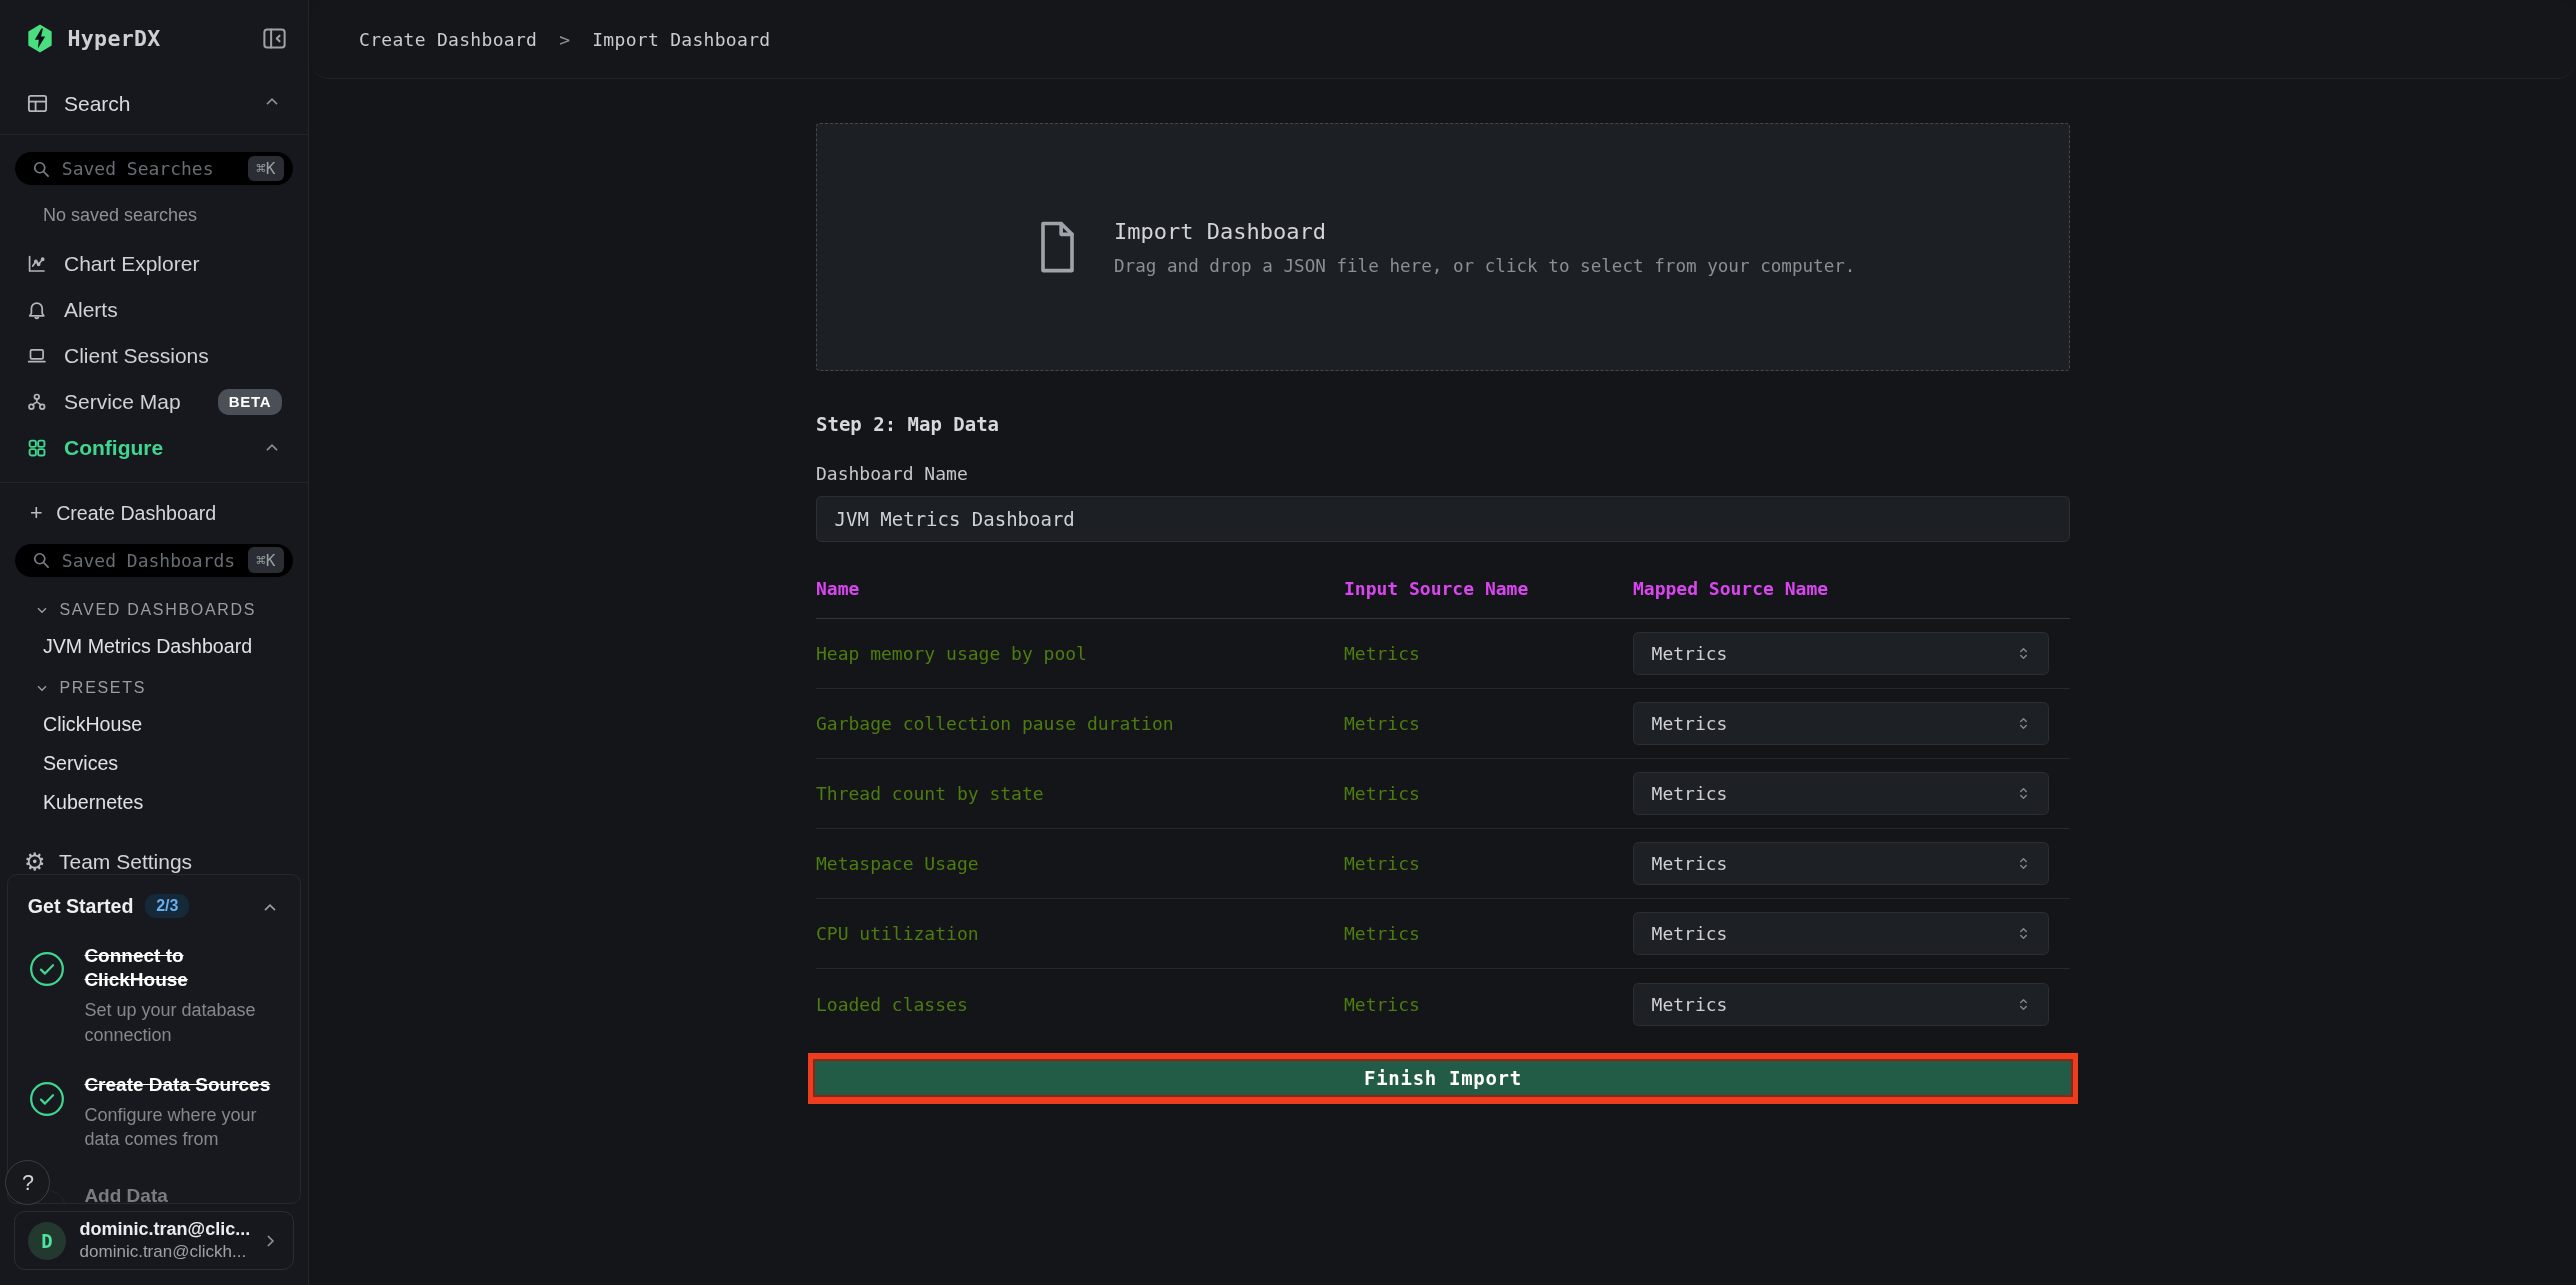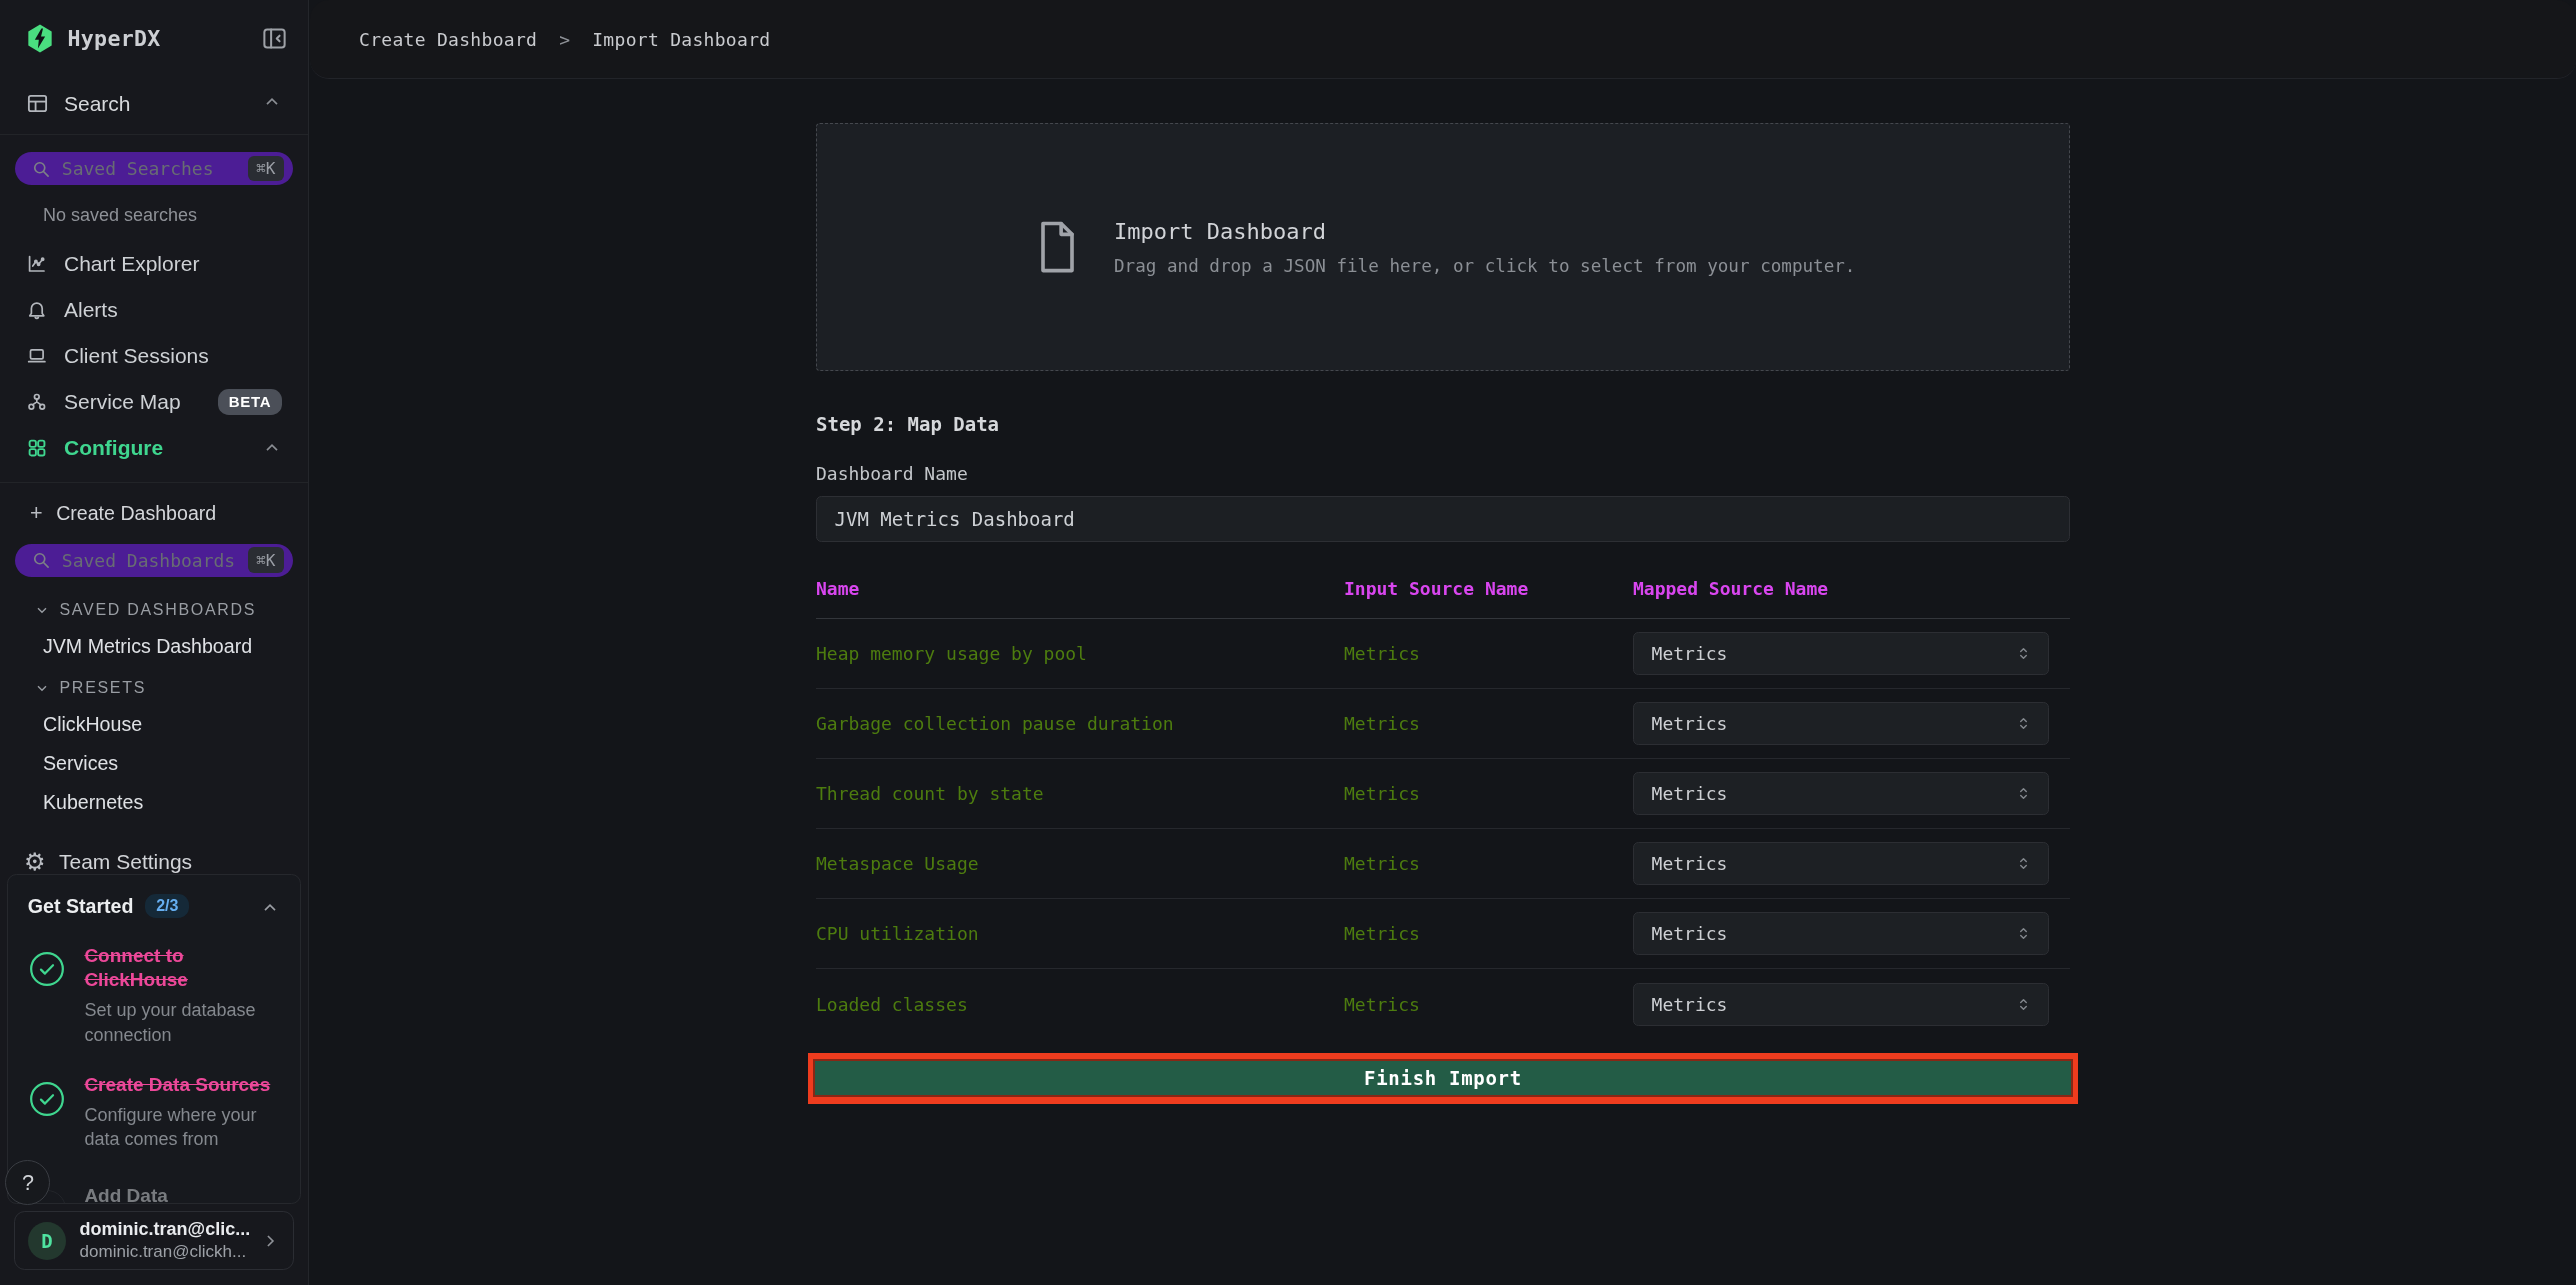--- a/index.html
+++ b/index.html
@@ -24,21 +24,21 @@
   .logo-hex { width:28px; height:31px; flex:0 0 auto; }
   .logo-name { font-size:21.6px; font-weight:bold; color:#cdcfd3; margin-left:13.5px; letter-spacing:0.3px;
                font-family:"DejaVu Sans Mono","Liberation Mono",monospace; }
   .collapse-btn { margin-left:auto; color:#9ea1a7; display:flex; }
 
   .sect-row { display:flex; align-items:flex-start; padding:0 26px; margin-top:38px; color:#d6d8db; }
   .sect-row .lbl { font-size:21px; margin-left:15px; }
   .sect-row .chev { margin-left:auto; color:#8a8d93; display:flex; }
   .divider { border-top:0.7px solid #222428; margin-top:17.6px; }
 
-  .pill { margin:17.6px 15px 0; height:39px; border-radius:19.6px; background:#4c1d95;
+  .pill { margin:17.6px 15px 0; height:39px; border-radius:19.6px; background:#000000;
           display:flex; align-items:center; padding:0 9.5px 0 16px; }
   .pill input { flex:1; min-width:0; background:transparent; border:none; outline:none;
                 font-size:18px; color:#aeb2b8; margin-left:10.8px;
                 font-family:"DejaVu Sans Mono","Liberation Mono",monospace; }
   .pill input::placeholder { color:#686c73; }
   .pill .kbd { background:#2a2d33; border-radius:6px; padding:3.4px 8px; font-size:16px; color:#9a9ea5; }
 
   .muted-note { margin:20px 0 0 43px; font-size:18px; color:#8e9197; }
 
   .nav { margin-top:15px; }
@@ -66,21 +66,21 @@
   .gs-card { border:0.7px solid #26282d; border-radius:9.5px; background:#17191e; padding:19px 20px 6.8px;
              height:330px; overflow:hidden; position:relative; }
   .gs-head { display:flex; align-items:flex-end; }
   .gs-title { font-size:19.6px; font-weight:bold; color:#eceef0; }
   .gs-badge { margin-left:12px; background:#152938; color:#66aef0; font-weight:bold; font-size:16px;
               padding:2.7px 10.8px; border-radius:10.8px; }
   .gs-head .chev { margin-left:auto; color:#9a9da3; display:flex; }
   .gs-item { display:flex; margin-top:26px; }
   .gs-item .ic { width:39px; flex:0 0 auto; display:flex; align-items:flex-start; margin-top:6.8px; }
   .gs-item .txt { margin-left:17.6px; flex:1; }
-  .gs-item .t { font-size:19px; color:#ec4899; font-weight:bold; line-height:1.3; }
+  .gs-item .t { font-size:19px; color:#ffffff; font-weight:bold; line-height:1.3; }
   .gs-item.done .t { text-decoration:line-through; }
   .gs-item .s { font-size:18px; color:#84888e; line-height:1.35; margin-top:5.4px; }
   .gs-item.pending { opacity:.55; }
   .gs-item.pending .t { color:#c9ccd0; }
   .empty-circle { width:38px; height:38px; border-radius:50%; border:1.4px solid #2e3136; }
 
   .help-fab { position:absolute; left:5.4px; bottom:80px; width:45px; height:45px; border-radius:50%;
               border:1.4px solid #3a3d43; background:#17191d; color:#d0d3d7; font-size:21.6px;
               display:flex; align-items:center; justify-content:center; z-index:6; cursor:pointer; }
 

